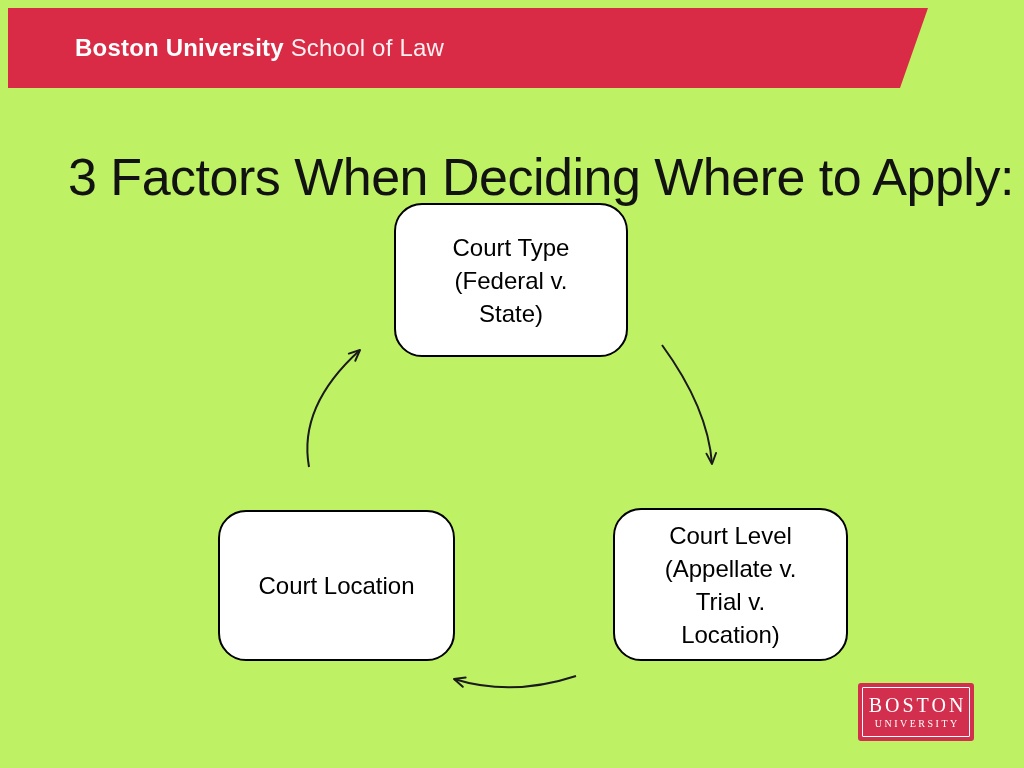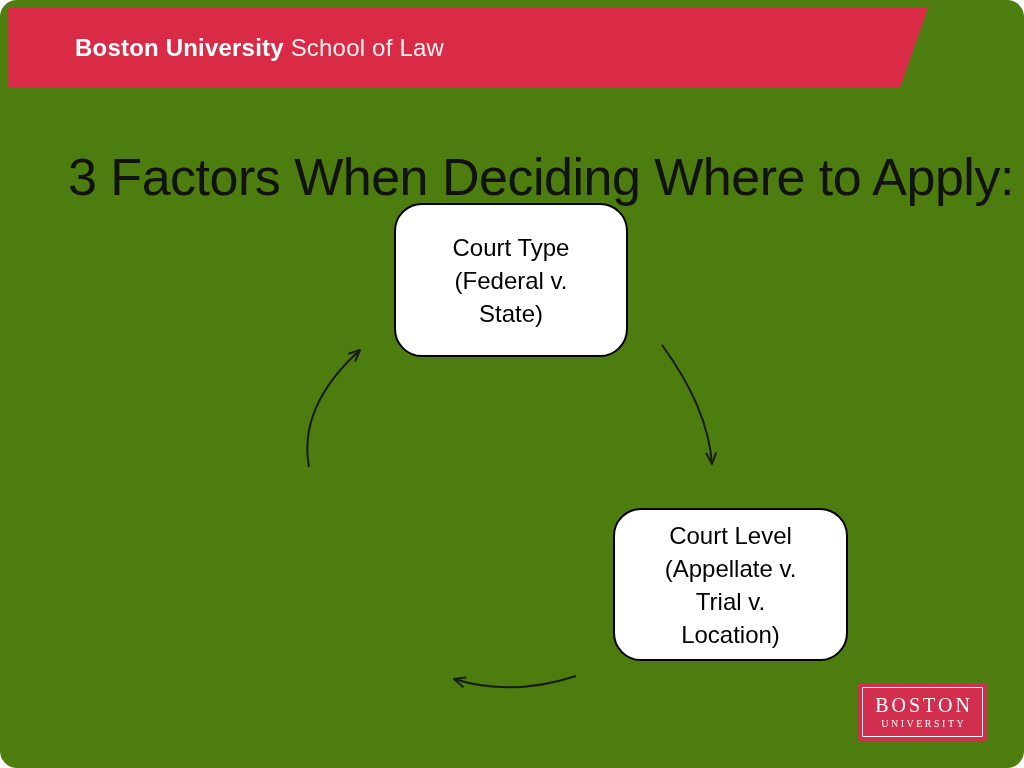--- a/index.html
+++ b/index.html
@@ -1,23 +1,22 @@
 <!DOCTYPE html>
 <html><head>
 <meta charset="utf-8">
 <style>
   html, body { margin: 0; padding: 0; background: #ffffff; }
   .slide {
     position: relative;
     width: 1024px;
     height: 768px;
-    background: #4d7c0f;
+    background: #bef264;
     overflow: hidden;
     font-family: "Liberation Sans", sans-serif;
-    border-radius: 17px;
   }
 
   
   .banner {
     position: absolute;
     left: 8px;
     top: 8px;
     width: 920px;
     height: 80px;
     background: #D92B45;
@@ -81,21 +80,21 @@
     width: 1024px;
     height: 768px;
     pointer-events: none;
   }
 
   
   .bu-logo {
     position: absolute;
     left: 858px;
     top: 683px;
-    width: 129px;
+    width: 116px;
     height: 58px;
     background: #D22E4D;
     border-radius: 3px;
   }
   .bu-logo-inner {
     position: absolute;
     left: 4px; top: 4px; right: 4px; bottom: 4px;
     border: 1.5px solid #ffffff;
     border-radius: 1px;
     display: flex;
@@ -136,20 +135,23 @@
     <span>State)</span>
   </div>
 
   <div class="node" id="node-court-level">
     <span>Court Level</span>
     <span>(Appellate v.</span>
     <span>Trial v.</span>
     <span>Location)</span>
   </div>
 
+  <div class="node" id="node-court-location">
+    <span>Court Location</span>
+  </div>
 
   <svg class="arrows" viewBox="0 0 1024 768" xmlns="http://www.w3.org/2000/svg">
     <defs>
       <marker id="arrowhead" viewBox="0 0 14 12" refX="12" refY="6" markerWidth="15" markerHeight="13" orient="auto" markerUnits="userSpaceOnUse">
         <path d="M2,1.5 L12,6 L2,10.5" fill="none" stroke="#1A1A1A" stroke-width="1.8" stroke-linecap="round" stroke-linejoin="round"></path>
       </marker>
     </defs>
     <path d="M 309,467 Q 298,406 360,350" fill="none" stroke="#1A1A1A" stroke-width="2" marker-end="url(#arrowhead)"></path>
     <path d="M 662,345 Q 708,408 712,464" fill="none" stroke="#1A1A1A" stroke-width="2" marker-end="url(#arrowhead)"></path>
     <path d="M 576,676 Q 512,697 454,679" fill="none" stroke="#1A1A1A" stroke-width="2" marker-end="url(#arrowhead)"></path>

